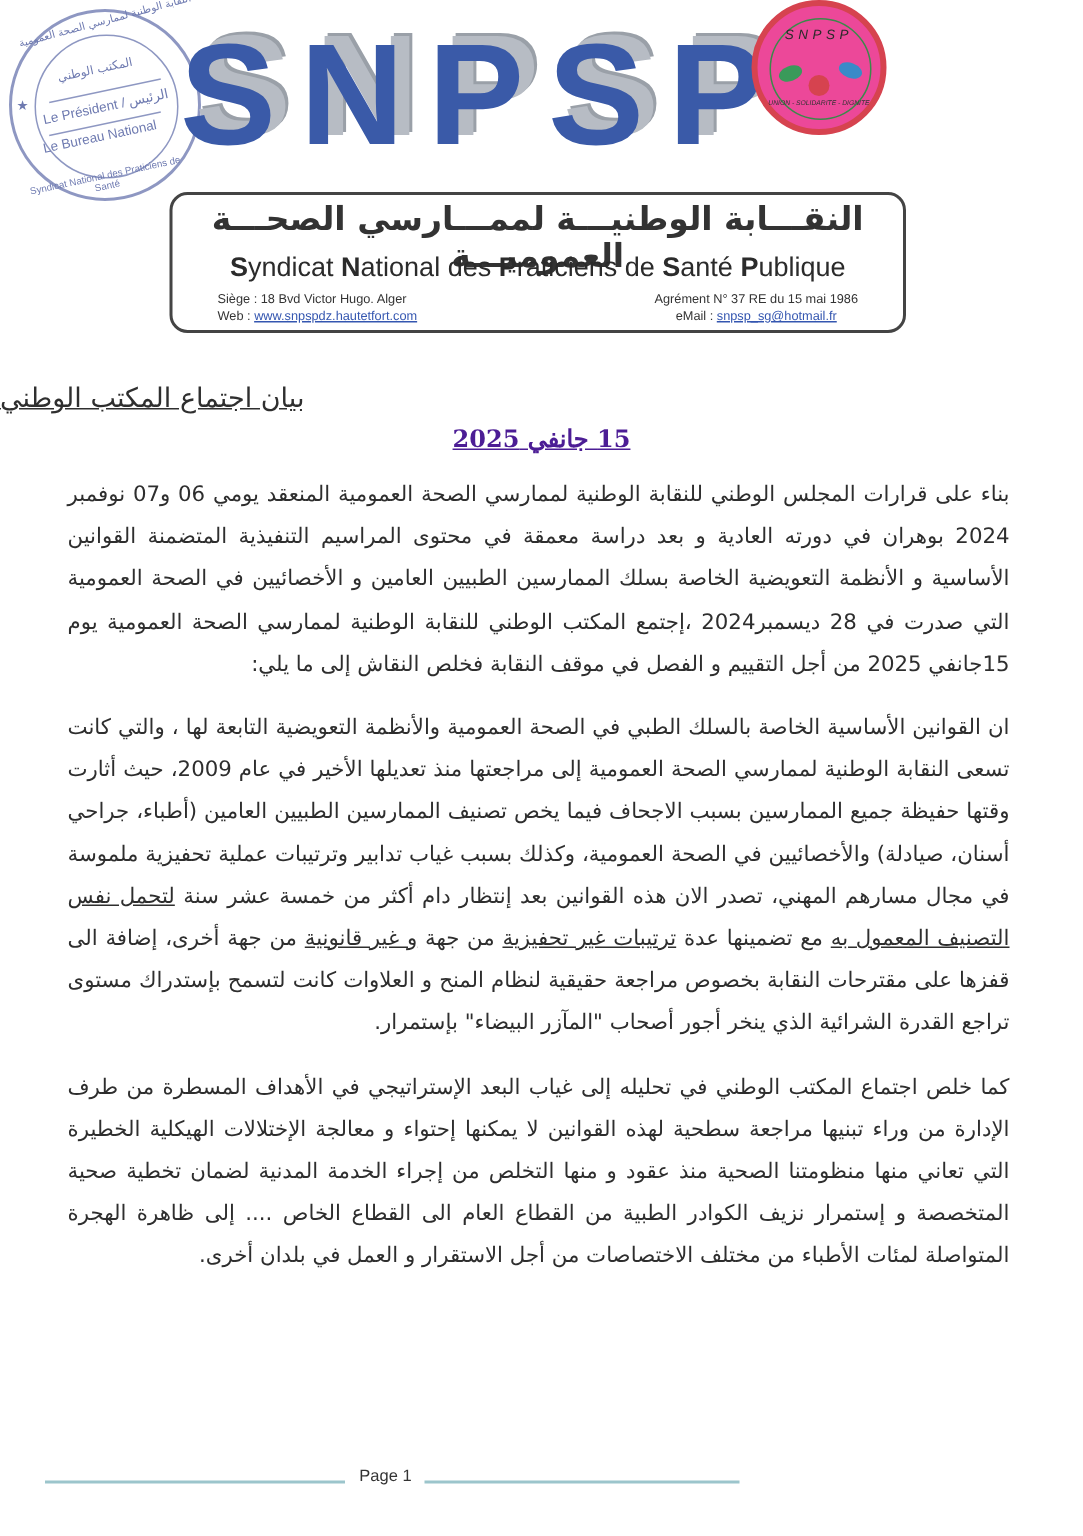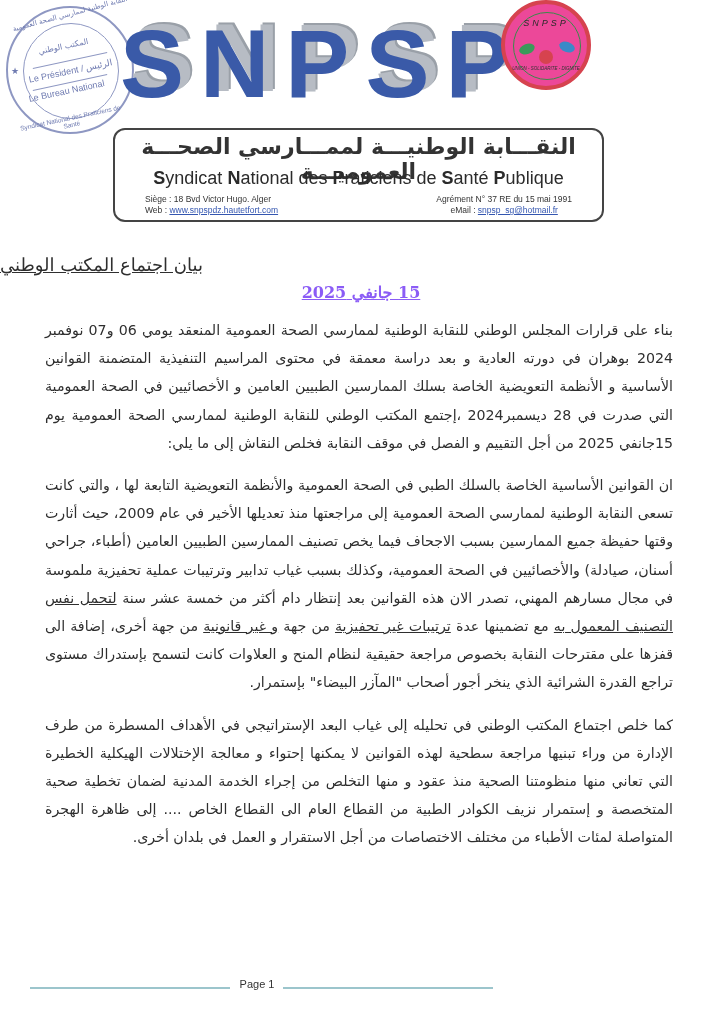--- a/index.html
+++ b/index.html
@@ -32,21 +32,21 @@
   .hb-ar { position: absolute; left: 0; top: 4px; width: 100%; text-align: center; direction: rtl; font-family: "DejaVu Sans", sans-serif; font-weight: bold; font-size: 22px; color: #333; }
   .hb-fr { position: absolute; left: 0; top: 38px; width: 100%; text-align: center; font-family: "Liberation Sans", sans-serif; font-size: 18px; color: #2b2b2b; }
   .hb-fr b { font-weight: bold; }
   .hb-left { position: absolute; left: 30px; top: 64px; font-family: "Liberation Sans", sans-serif; font-size: 8.5px; line-height: 11px; color: #333; }
   .hb-right { position: absolute; right: 30px; top: 64px; font-family: "Liberation Sans", sans-serif; font-size: 8.5px; line-height: 11px; color: #333; text-align: center; }
   .hb-left a, .hb-right a { color: #3456b0; text-decoration: underline; }
 
   
   .title { position: absolute; left: 0; top: 254px; width: 692px; text-align: left; direction: rtl; font-family: "DejaVu Serif", serif; font-weight: normal; font-size: 18px; color: #2f2f2f; }
   .title span { text-decoration: underline; }
-  .subtitle { position: absolute; left: 0; top: 283px; width: 722px; text-align: center; direction: rtl; font-family: "DejaVu Serif", serif; font-weight: bold; font-size: 16px; color: #8b5cf6; }
+  .subtitle { position: absolute; left: 0; top: 283px; width: 722px; text-align: center; direction: rtl; font-family: "DejaVu Serif", serif; font-weight: bold; font-size: 16px; color: #4c1d95; }
   .subtitle span { text-decoration: underline; }
 
   
   .body { position: absolute; left: 45px; top: 316px; width: 628px; direction: rtl; text-align: justify; font-family: "DejaVu Sans", sans-serif; font-size: 14.2px; line-height: 28.2px; color: #2e2e2e; }
   .body p { margin: 0 0 14px 0; text-align-last: right; }
   .body u { text-decoration: underline; }
 
   
   .footer { position: absolute; left: 30px; top: 978px; width: 462px; height: 20px; }
   .footer .line-l { position: absolute; left: 0; top: 9px; width: 200px; height: 1.5px; background: #9cc5cc; }
@@ -88,21 +88,21 @@
 <div class="header-box">
   <div class="hb-ar">النقـــابة الوطنيـــة لممـــارسي الصحـــة العموميـــة</div>
   <div class="hb-fr">
     <b>S</b><span>yndicat </span><b>N</b><span>ational des </span><b>P</b><span>raticiens de </span><b>S</b><span>anté </span><b>P</b><span>ublique</span>
   </div>
   <div class="hb-left">
     <div>Siège : 18 Bvd Victor Hugo. Alger</div>
     <div><span>Web : </span><a>www.snpspdz.hautetfort.com</a></div>
   </div>
   <div class="hb-right">
-    <div>Agrément N° 37 RE du 15 mai  1991</div>
+    <div>Agrément N° 37 RE du 15 mai  1986</div>
     <div><span>eMail : </span><a>snpsp_sg@hotmail.fr</a></div>
   </div>
 </div>
 
 <div class="title"><span>بيان اجتماع المكتب الوطني</span></div>
 <div class="subtitle"><span>15 جانفي 2025</span></div>
 
 <div class="body">
   <p>بناء على قرارات المجلس الوطني للنقابة الوطنية لممارسي الصحة العمومية المنعقد يومي 06 و07 نوفمبر 2024 بوهران في دورته العادية و بعد دراسة معمقة في محتوى المراسيم التنفيذية المتضمنة القوانين الأساسية و الأنظمة التعويضية الخاصة بسلك الممارسين الطبيين العامين و الأخصائيين في الصحة العمومية التي صدرت في 28 ديسمبر2024 ،إجتمع المكتب الوطني للنقابة الوطنية لممارسي الصحة العمومية يوم 15جانفي 2025 من أجل التقييم و الفصل في موقف النقابة فخلص النقاش إلى ما يلي:</p>
   <p><span>ان القوانين الأساسية الخاصة بالسلك الطبي في الصحة العمومية والأنظمة التعويضية التابعة لها ، والتي كانت تسعى النقابة الوطنية لممارسي الصحة العمومية إلى مراجعتها منذ تعديلها الأخير في عام  2009، حيث أثارت وقتها حفيظة جميع الممارسين بسبب الاجحاف فيما يخص تصنيف الممارسين الطبيين العامين (أطباء، جراحي أسنان، صيادلة) والأخصائيين في الصحة العمومية، وكذلك بسبب غياب تدابير وترتيبات عملية تحفيزية ملموسة في مجال مسارهم المهني، تصدر الان هذه القوانين بعد إنتظار دام أكثر من خمسة عشر سنة </span><u>لتحمل نفس التصنيف المعمول به</u><span> مع تضمينها عدة </span><u>ترتيبات غير تحفيزية</u><span> من جهة </span><u>و غير قانونية</u><span> من جهة أخرى، إضافة الى قفزها على مقترحات النقابة بخصوص مراجعة حقيقية لنظام المنح و العلاوات كانت لتسمح بإستدراك مستوى تراجع القدرة الشرائية  الذي ينخر أجور أصحاب "المآزر البيضاء" بإستمرار.</span></p>

